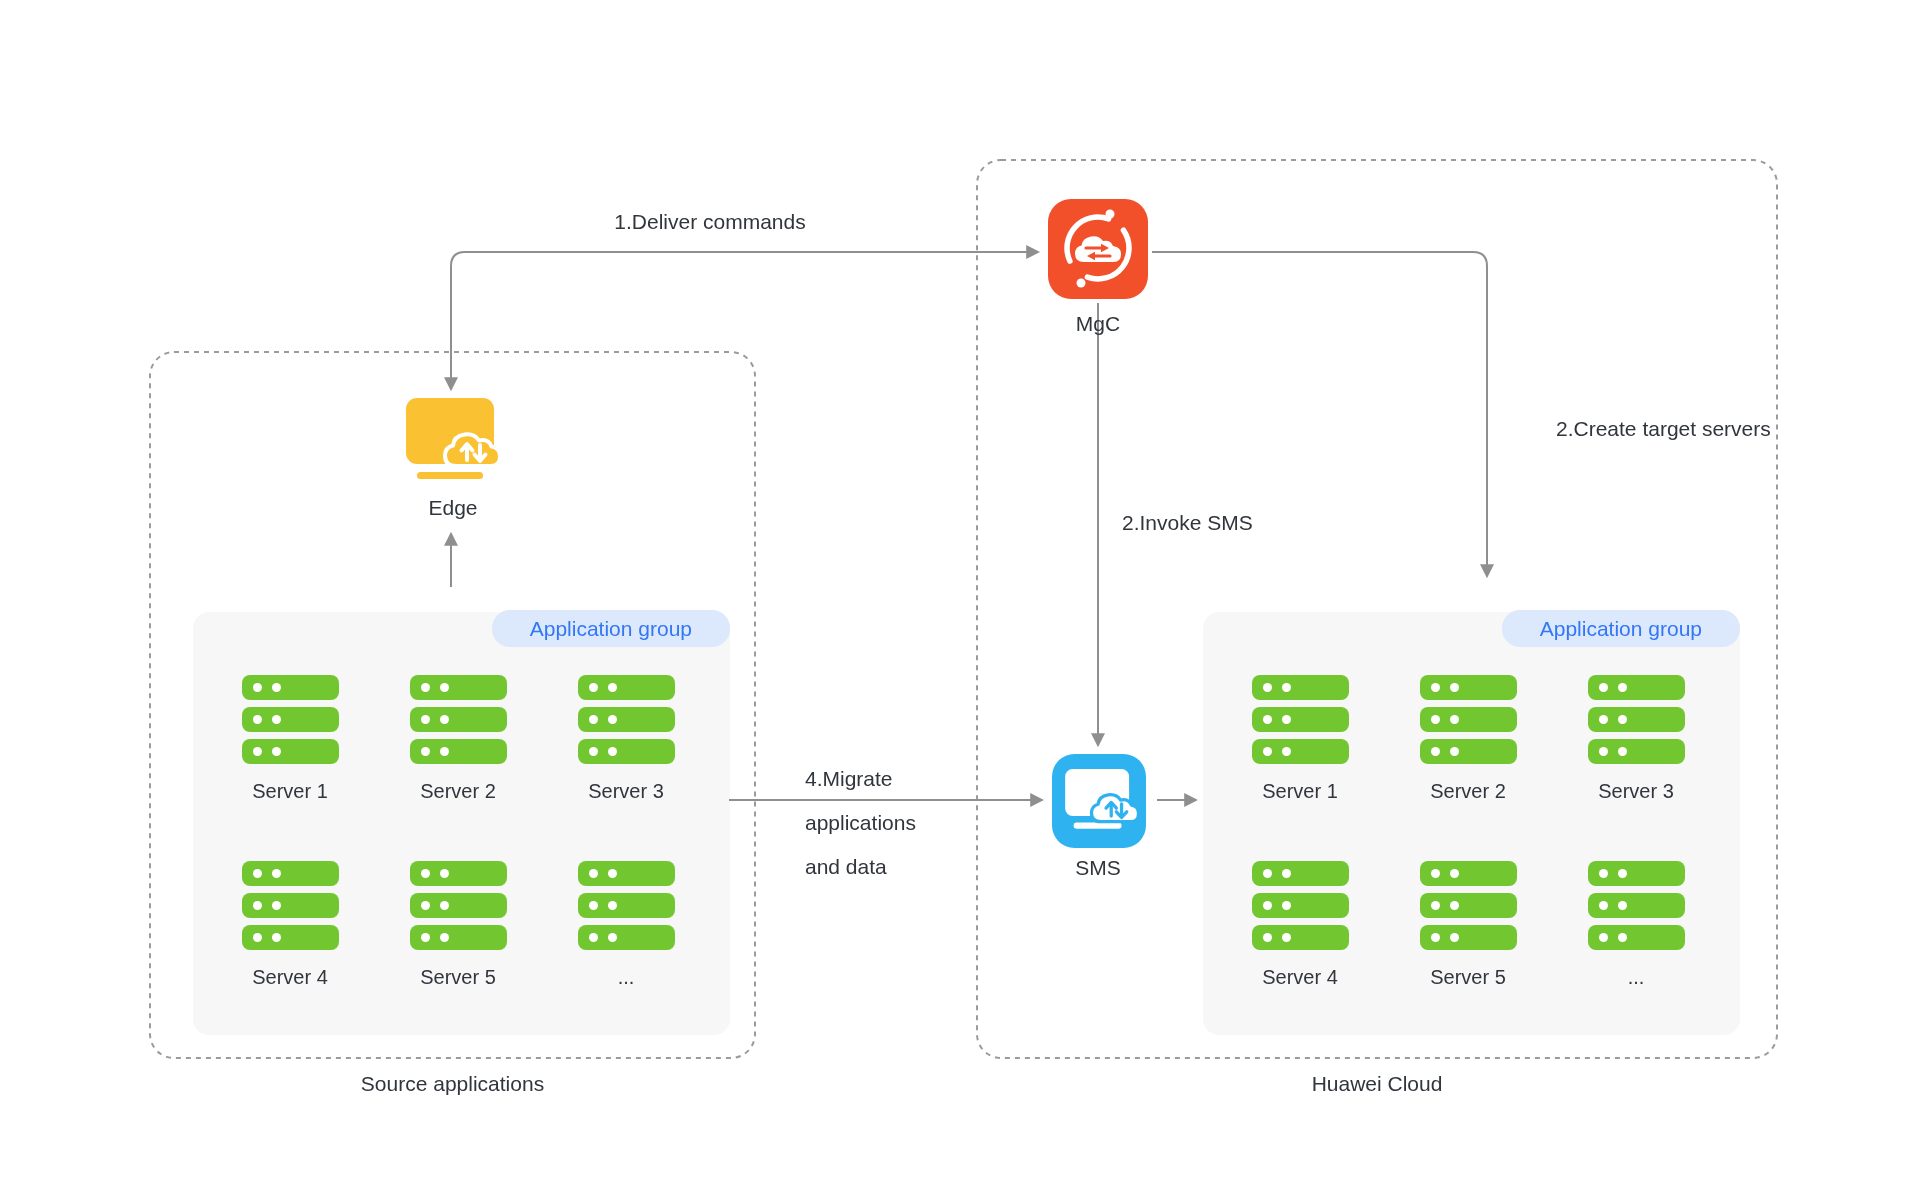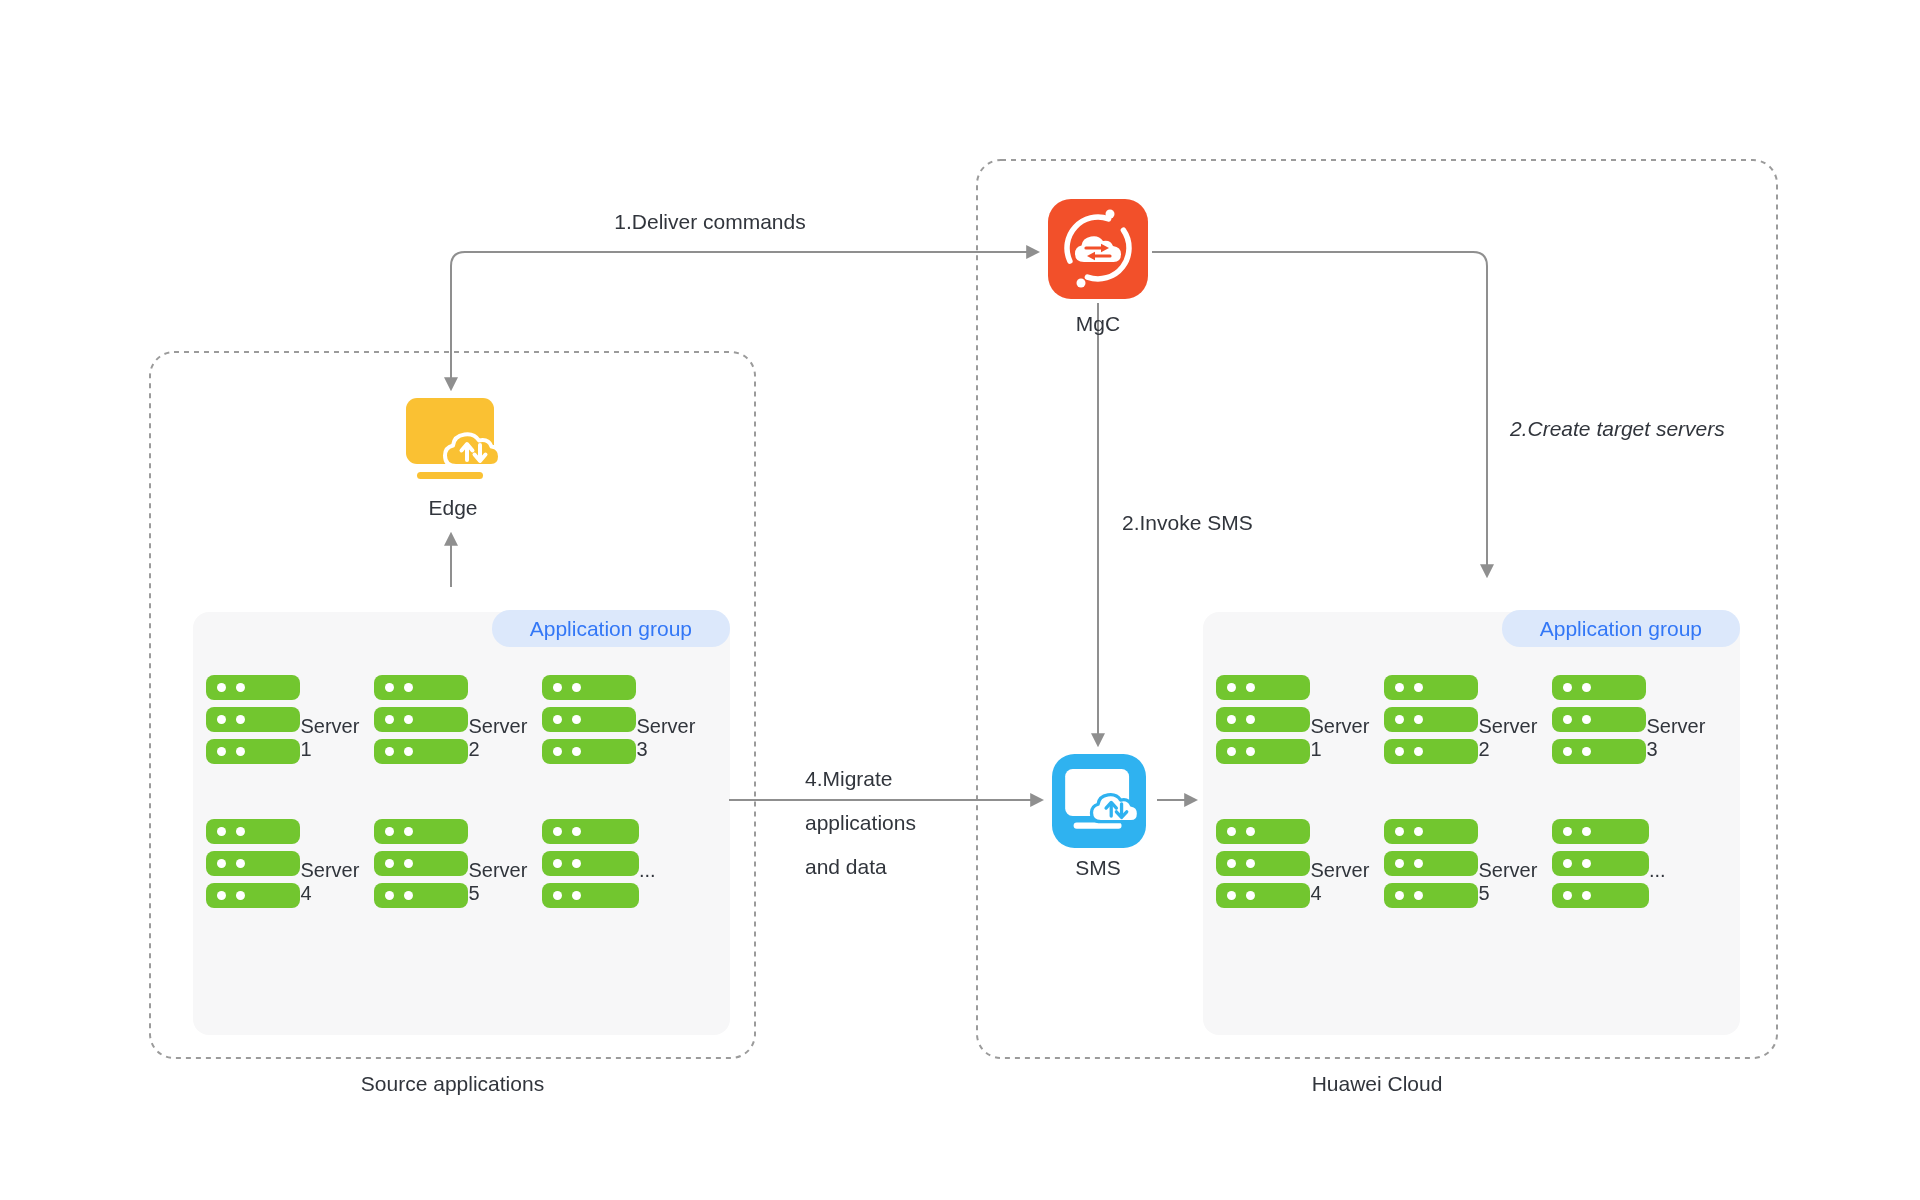--- a/index.html
+++ b/index.html
@@ -13,21 +13,21 @@
   .overlay{position:absolute;left:0;top:0;z-index:2;pointer-events:none;}
 
   .group-box{position:absolute;top:612px;width:537px;height:423px;background:var(--panel);border-radius:16px;z-index:1;}
   .group-box.left{left:193px;}
   .group-box.right{left:1203px;}
 
   .app-chip{position:absolute;top:-2px;right:0;height:37px;padding:0 38px;background:var(--chip-bg);
     color:var(--chip-text);font-size:21px;border-radius:18px;display:flex;align-items:center;white-space:nowrap;}
 
   .server-grid{position:absolute;left:13px;top:63px;display:grid;grid-template-columns:repeat(3,168px);row-gap:55px;}
-  .server-cell{display:flex;flex-direction:row;align-items:center;}
+  .server-cell{display:flex;flex-direction:column;align-items:center;}
   .server-icon{width:97px;}
   .server-bar{height:25px;background:var(--green);border-radius:8px;position:relative;}
   .server-bar + .server-bar{margin-top:7px;}
   .server-bar::before,.server-bar::after{content:'';position:absolute;top:8px;width:9px;height:9px;border-radius:50%;background:#fff;}
   .server-bar::before{left:11px;}
   .server-bar::after{left:30px;}
   .server-label{margin-top:16px;height:26px;font-size:20px;color:var(--ink);}
 
   .icon{position:absolute;z-index:3;}
   .icon-label{position:absolute;width:160px;text-align:center;font-size:21px;color:var(--ink);z-index:3;}
@@ -212,21 +212,21 @@
     <g fill="none" stroke="#2FB2F0" stroke-width="3.5" stroke-linecap="round" stroke-linejoin="round">
       <path d="M 63 66 L 63 53"></path>
       <path d="M 57.5 57.5 L 63 51.5 L 68.5 57.5"></path>
       <path d="M 74 53 L 74 66"></path>
       <path d="M 68.5 61.5 L 74 67.5 L 79.5 61.5"></path>
     </g>
   </svg>
   <div class="icon-label" style="left:1018px;top:856px;">SMS</div>
 
   <div class="flow-label centered" style="left:460px;width:500px;top:210px;">1.Deliver commands</div>
-  <div class="flow-label" style="left:1510px;top:417px;font-style:italic;">2.Create target servers</div>
+  <div class="flow-label" style="left:1556px;top:417px;">2.Create target servers</div>
   <div class="flow-label" style="left:1122px;top:511px;">2.Invoke SMS</div>
   <div class="flow-label flow-multiline" style="left:805px;top:757px;">
     <div>4.Migrate</div>
     <div>applications</div>
     <div>and data</div>
   </div>
 
   <div class="zone-label" style="left:150px;width:605px;top:1072px;">Source applications</div>
   <div class="zone-label" style="left:977px;width:800px;top:1072px;">Huawei Cloud</div>
 

